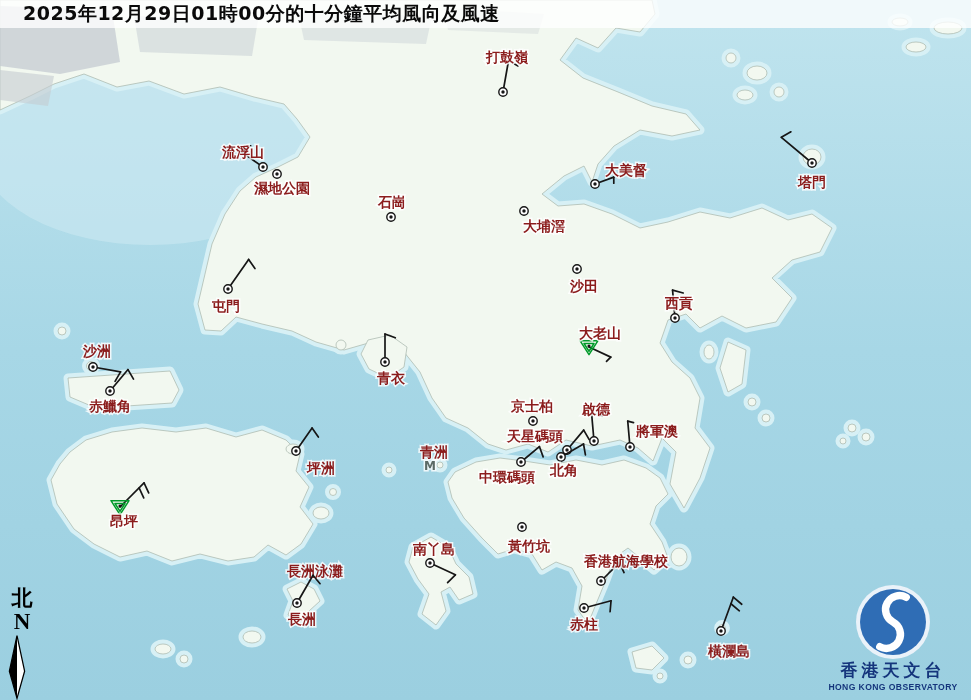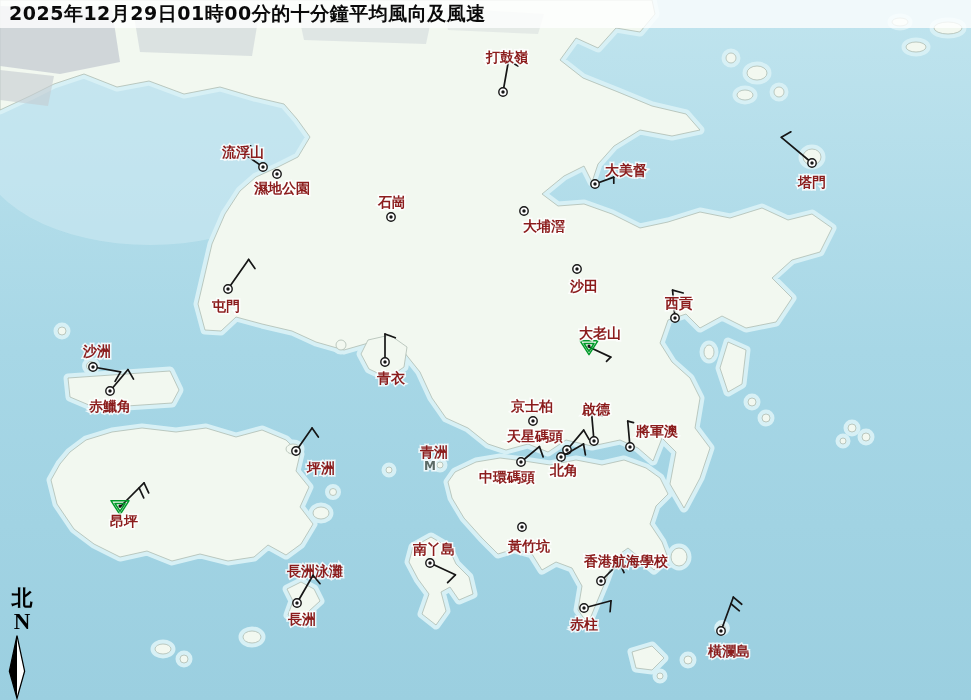--- a/index.html
+++ b/index.html
@@ -29,21 +29,21 @@
     paint-order:stroke;stroke:rgba(255,255,255,0.8);stroke-width:3px;
   }
   
   .title-bar{
     position:absolute;top:0;left:0;right:0;height:28px;
     background:rgba(255,255,255,0.78);
     display:flex;align-items:center;
     z-index:5;
   }
   .title-bar .t{
-    font-size:19px;font-weight:600;color:#0a0a0a;padding-left:9px;letter-spacing:0.5px;
+    font-size:19px;font-weight:600;color:#0a0a0a;padding-left:23px;letter-spacing:0.5px;
     white-space:nowrap;
   }
   
   .compass{
     position:absolute;left:2px;top:586px;width:40px;z-index:5;
     text-align:center;color:#000;
   }
   .compass .zh{font-size:21px;font-weight:bold;line-height:24px;}
   .compass .en{font-size:23px;font-weight:bold;line-height:24px;font-family:"Liberation Serif","DejaVu Serif",serif;}
   
@@ -343,14 +343,25 @@
 
   <div class="compass">
     <div class="zh">北</div>
     <div class="en">N</div>
     <svg width="30" height="66" viewBox="0 0 30 78">
       <polygon points="15,2 24,44 15,76 6,44" fill="#ffffff" stroke="#000000" stroke-width="1.5"></polygon>
       <path d="M15,2 L15,76 L6,44 Z" fill="#000000"></path>
     </svg>
   </div>
 
+  <div class="logo">
+    <svg width="140" height="112" viewBox="0 0 140 112">
+      <circle cx="70" cy="38" r="37" fill="#eaf2f9"></circle>
+      <circle cx="70" cy="38" r="33" fill="#2f6db5"></circle>
+      <g transform="rotate(28 70 38)">
+        <path d="M70,10 a14,14 0 0 0 0,28 a14,14 0 0 1 0,28" fill="none" stroke="#ffffff" stroke-width="7.5" stroke-linecap="round"></path>
+      </g>
+      <text class="logo-zh" x="70" y="92">香港天文台</text>
+      <text class="logo-en" x="70" y="106">HONG KONG OBSERVATORY</text>
+    </svg>
+  </div>
 
 </div>
 
 </body></html>

